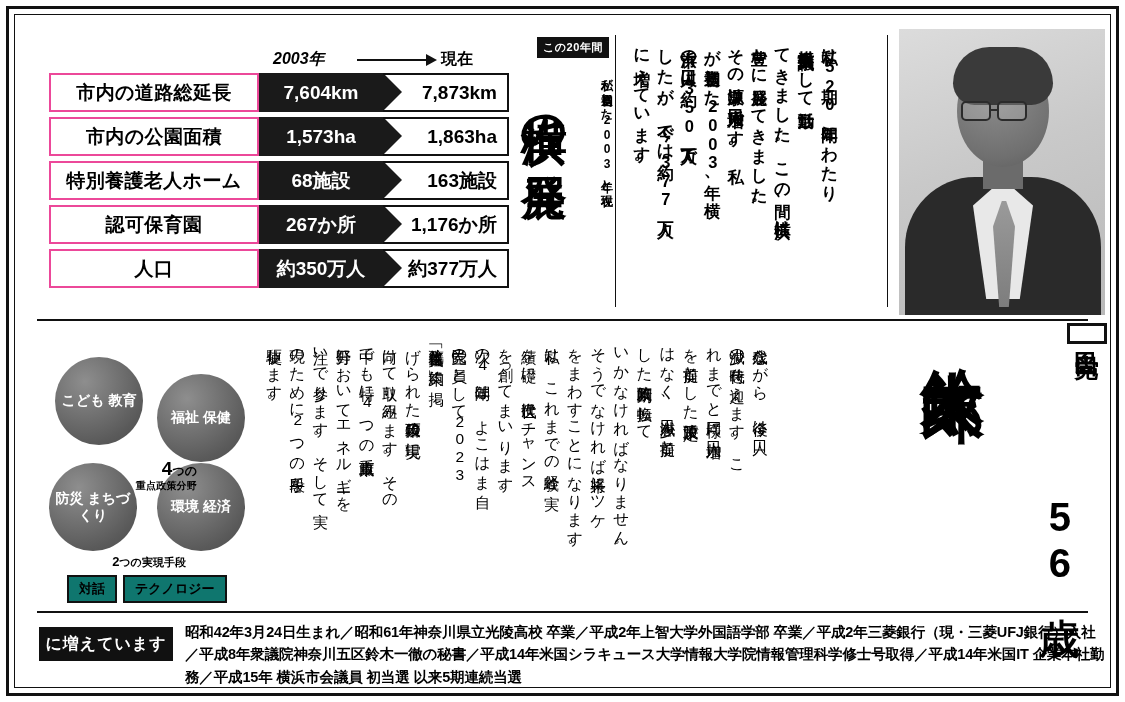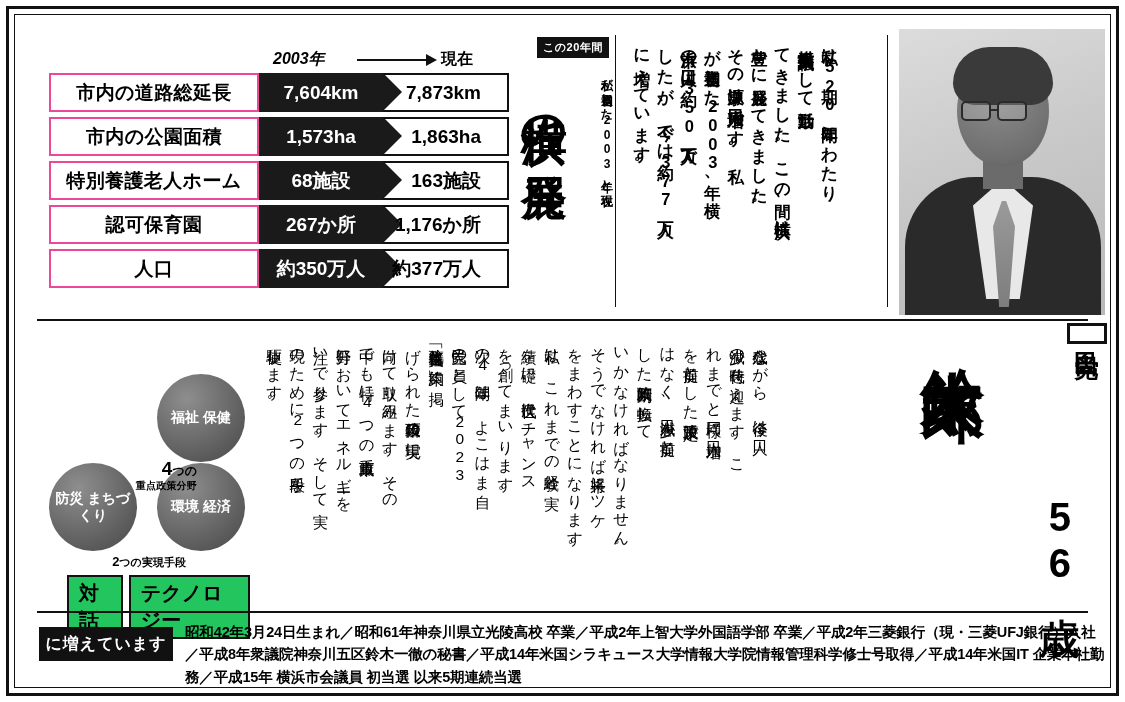--- a/index.html
+++ b/index.html
@@ -96,21 +96,21 @@
     position: absolute; right: -19px; top: 0;
     border-left: 19px solid #1a1a1a;
     border-top: 19.5px solid transparent;
     border-bottom: 19.5px solid transparent;
   }
   .row .v2 {
     position: absolute; left: 334px; top: 0;
     width: 126px; height: 39px;
     border: 2px solid #111; border-left: none;
     display: flex; align-items: center; justify-content: flex-end;
-    padding-right: 26px;
+    padding-right: 10px;
     font-weight: bold; font-size: 19px;
   }
 
   
   .title-box {
     position: absolute;
     left: 500px; top: 22px;
     width: 96px; height: 272px;
   }
   .title-tag {
@@ -266,22 +266,22 @@
     font-size: 13px; font-weight: bold;
   }
   .means-title small { font-size: 11px; }
   .means-row {
     position: absolute; left: 22px; top: 234px;
     display: flex; gap: 6px;
   }
   .means-box {
     border: 2px solid #111;
     padding: 3px 10px;
-    font-weight: bold; font-size: 20px;
-    background: #22c55e;
+    font-weight: bold; font-size: 13px;
+    background: #0f766e;
   }
 
   
   .cols {
     position: absolute;
     left: 246px; top: 14px;
     height: 258px;
     display: flex;
     flex-direction: row-reverse;
   }
@@ -422,20 +422,22 @@
        <div class="glass-r"></div>
        <div class="glass-bridge"></div>
      </div>
    </div>
 
    <div class="hr-main"></div>
 
    <div class="bottom">
 
      <div class="circles">
+       <div class="circ c1">こども
+教育</div>
        <div class="circ c2">福祉
 保健</div>
        <div class="circ c3">防災
 まちづくり</div>
        <div class="circ c4">環境
 経済</div>
        <div class="circ-center">
          <div class="n"><span>4</span><small>つの</small></div>
          <div class="sub">重点政策分野</div>
        </div>

